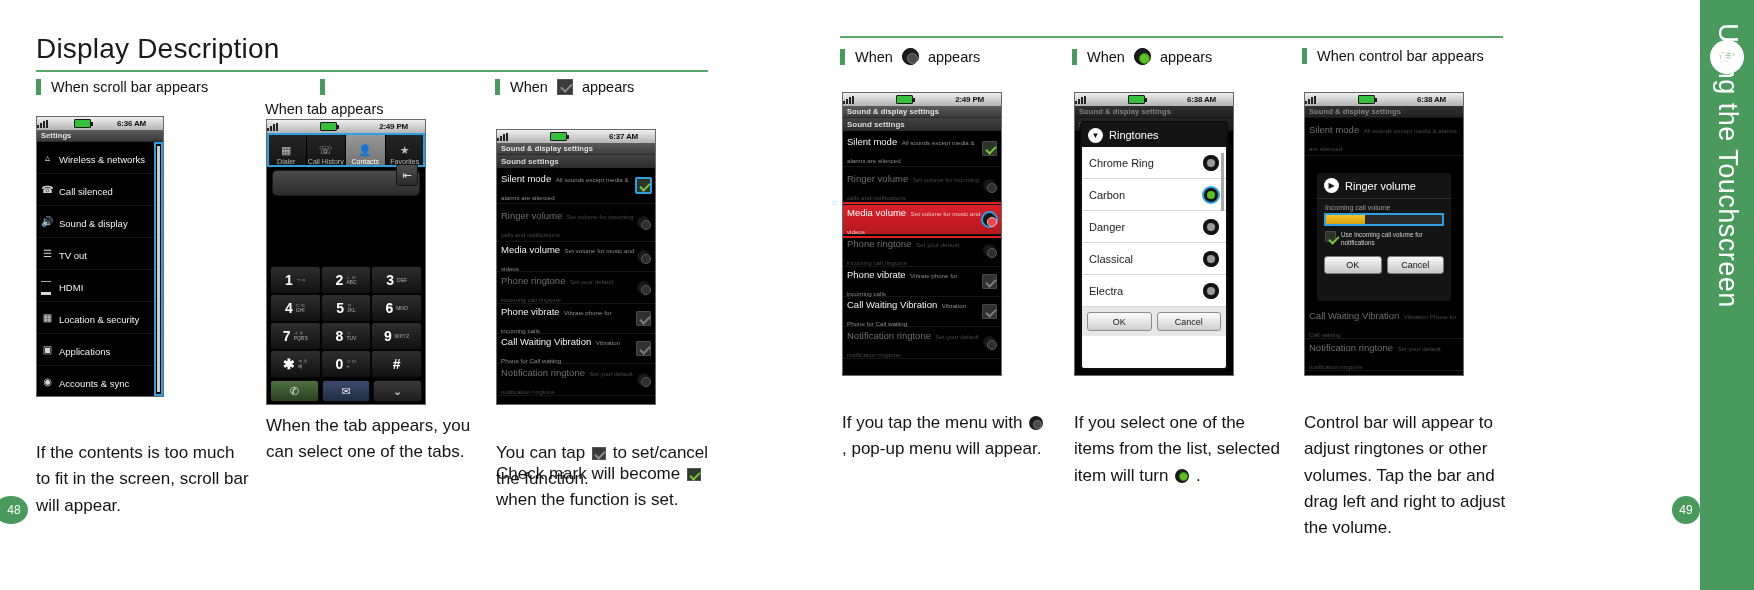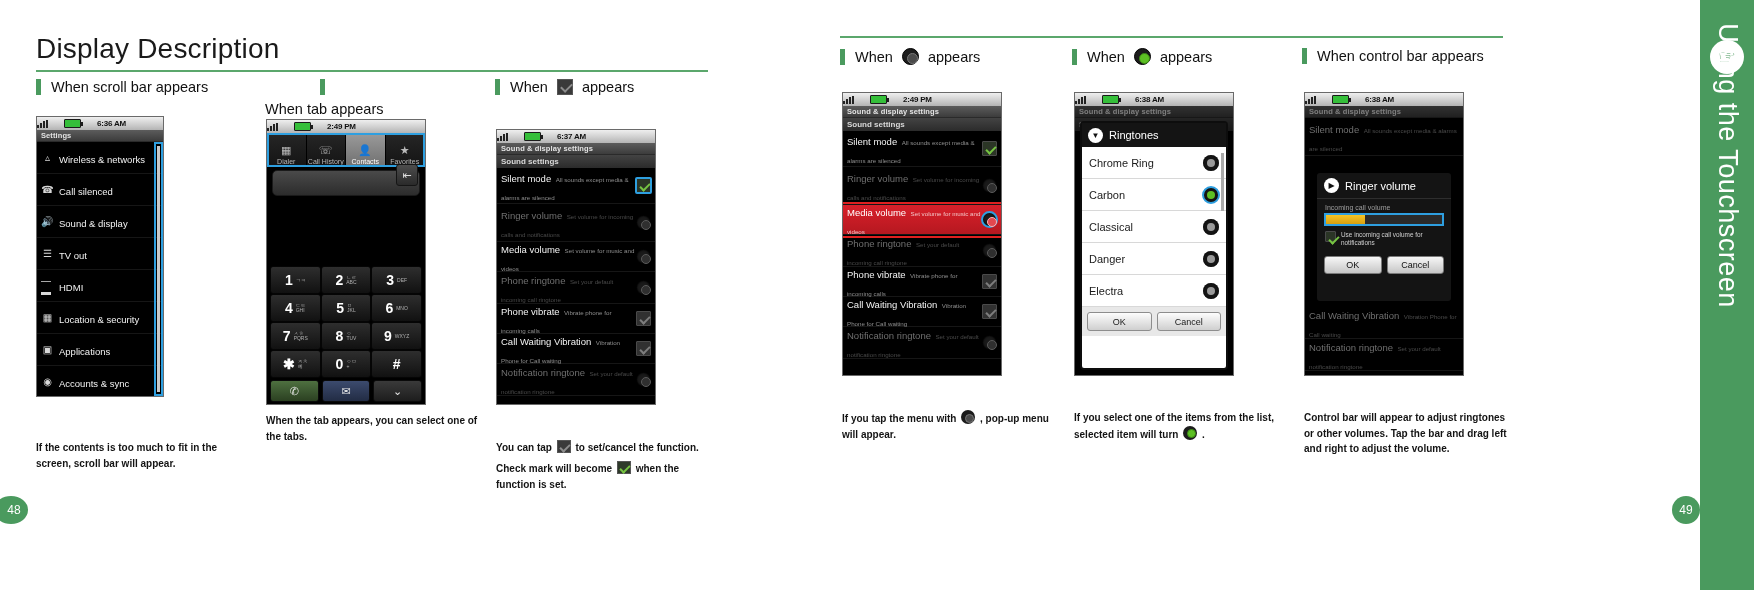--- a/index.html
+++ b/index.html
@@ -79,21 +79,21 @@
     vertical-align: middle; margin: 0 3px;
   }
   .inline-radio::after {
     content: ""; position: absolute; left: 4px; top: 4px; width: 9px; height: 9px;
     border-radius: 50%; background: #4a4a4a; border:1px solid #777;
   }
   .inline-radio.green::after { background: #5dc024; border-color:#3c8a14; }
 
   
   .caption {
-    position: absolute; font-size: 10px; color: #141414; line-height: 1.55; font-weight: bold;
+    position: absolute; font-size: 17px; color: #141414; line-height: 1.55;
   }
   .cap-chk {
     display: inline-block; width: 14px; height: 13px; background: #3a3a3a;
     border:1px solid #555; position: relative; vertical-align: -2px; margin:0 2px;
   }
   .cap-chk::after {
     content:""; position:absolute; left:2px; top:3px; width:8px; height:4px;
     border-left:2px solid #8d8d8d; border-bottom:2px solid #8d8d8d; transform:rotate(-45deg);
   }
   .cap-chk.on { background:#2e3a2a; }
@@ -106,21 +106,21 @@
   .cap-radio.green::after{background:#5dc024;border-color:#3c8a14;}
 
   
   .screen {
     position: absolute; background: #000; overflow: hidden;
     border: 1px solid #6a6a6a;
   }
   .statusbar {
     height: 13px; width: 100%;
     background: linear-gradient(180deg,#efefef 0%,#cfcfcf 55%,#b4b4b4 100%);
-    display: flex; align-items: center; justify-content: flex-start;
+    display: flex; align-items: center; justify-content: space-between;
     padding-right: 17px; gap: 16px;
   }
   .sb-sig { width: 11px; height: 8px; position: relative; }
   .sb-sig i {
     position:absolute; bottom:0; width:2px; background:#222;
   }
   .sb-sig i:nth-child(1){left:0;height:3px;}
   .sb-sig i:nth-child(2){left:3px;height:5px;}
   .sb-sig i:nth-child(3){left:6px;height:6.5px;}
   .sb-sig i:nth-child(4){left:9px;height:8px;}
@@ -636,25 +636,25 @@
         </div>
         <div class="dlg-row">
           <span>Chrome Ring</span>
           <span class="radw"></span>
         </div>
         <div class="dlg-row">
           <span>Carbon</span>
           <span class="radw sel focus-box"></span>
         </div>
         <div class="dlg-row">
+          <span>Danger</span>
+          <span class="radw"></span>
+        </div>
+        <div class="dlg-row">
           <span>Classical</span>
-          <span class="radw"></span>
-        </div>
-        <div class="dlg-row">
-          <span>Danger</span>
           <span class="radw"></span>
         </div>
         <div class="dlg-row">
           <span>Electra</span>
           <span class="radw"></span>
         </div>
         <div class="dlg-btns">
           <button>OK</button>
           <button>Cancel</button>
         </div>

